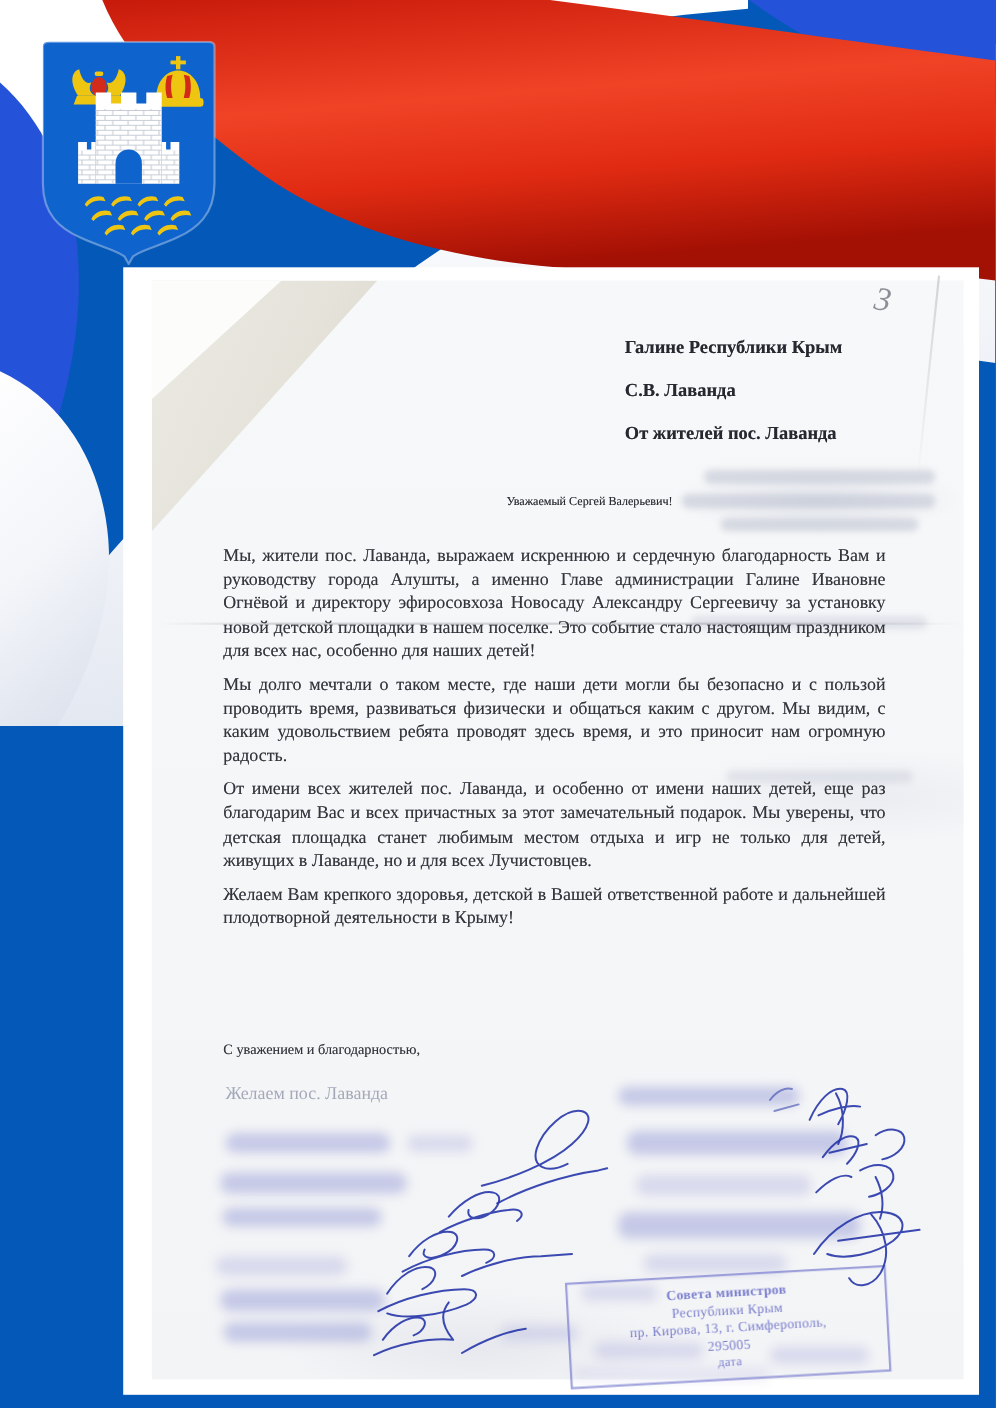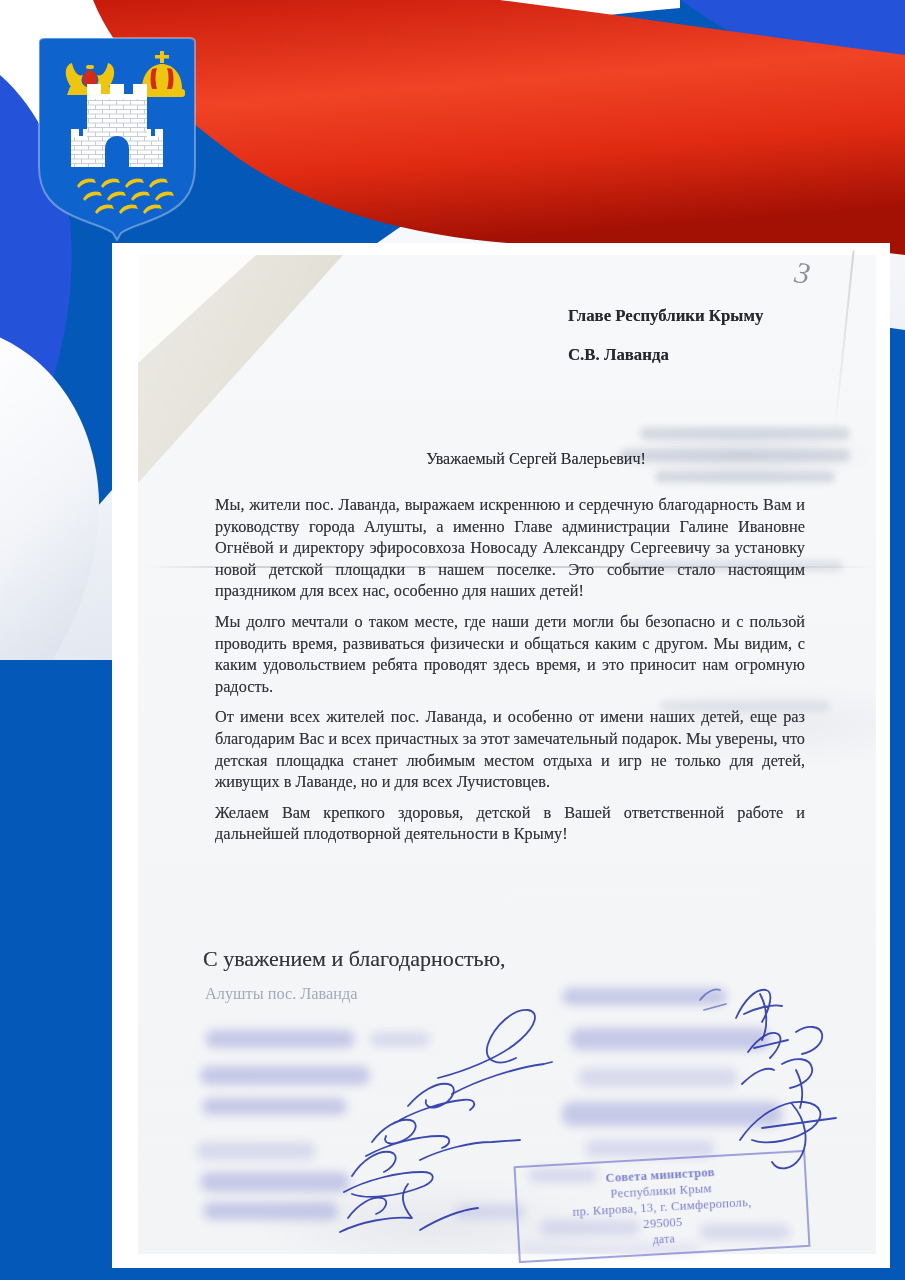--- a/index.html
+++ b/index.html
@@ -32,27 +32,27 @@
          background:linear-gradient(90deg,transparent,rgba(110,112,122,.28) 15%,rgba(110,112,122,.28) 80%,transparent);}
   .crease-v{left:843px;top:250px;width:2px;height:185px;z-index:5;
          background:linear-gradient(rgba(150,150,158,.38),transparent);transform:rotate(6deg);}
   
   .pagenum{left:795px;top:256px;z-index:5;font-size:30px;font-style:italic;
            color:#8b9097;transform:rotate(9deg);}
   .letterhead{left:568px;top:306px;width:250px;z-index:5;font-weight:bold;
               font-size:16.8px;color:#26272f;text-shadow:0 0 .4px rgba(38,39,47,.55);}
   .letterhead div{margin-bottom:19px;white-space:nowrap;}
   .salutation{left:203px;top:450px;width:602px;z-index:5;text-align:center;
-              padding-left:64px;box-sizing:border-box;font-size:16px;color:#2b2c34;
+              padding-left:64px;box-sizing:border-box;font-size:11px;color:#2b2c34;
               text-shadow:0 0 .4px rgba(43,44,52,.5);}
   .bodytext{left:203px;top:494px;width:602px;z-index:5;font-size:16.3px;
             line-height:21.6px;color:var(--ink);text-align:justify;
             text-shadow:0 0 .45px rgba(45,46,56,.5);}
-  .bodytext p{margin:0 0 9px 12px;}
-  .closing{left:203px;top:946px;z-index:5;font-size:22px;color:var(--ink);
+  .bodytext p{margin:0 0 9px 0;}
+  .closing{left:203px;top:946px;z-index:5;font-size:13px;color:var(--ink);
            text-shadow:0 0 .4px rgba(45,46,56,.5);}
   .signedby{left:205px;top:984px;z-index:5;font-size:16.3px;color:var(--fade-ink);
             filter:blur(.4px);}
   
   .ghost{z-index:4;border-radius:6px;filter:blur(3px);background:rgba(176,182,200,.45);}
   
   .blob{z-index:6;border-radius:10px;filter:blur(5px);background:rgba(152,157,215,.5);}
   .blob.light{background:rgba(165,170,222,.35);}
   
   .sigsvg{left:0;top:0;z-index:7;pointer-events:none;}
@@ -159,41 +159,42 @@
       <div class="fold-corner"></div>
     </div>
   </div>
 
   <div class="abs crease-h"></div>
   <div class="abs crease-v"></div>
 
   <div class="abs pagenum">3</div>
 
   <div class="abs letterhead">
-    <div>Главе Республики Крыму</div>
+    <div>Галине Республики Крым</div>
     <div>С.В. Лаванда</div>
+    <div>От жителей пос. Лаванда</div>
   </div>
 
   <div class="abs ghost" style="left:640px;top:427px;width:210px;height:13px;"></div>
   <div class="abs ghost" style="left:620px;top:449px;width:230px;height:13px;"></div>
   <div class="abs ghost" style="left:655px;top:471px;width:180px;height:12px;"></div>
   <div class="abs ghost" style="left:628px;top:560px;width:215px;height:12px;opacity:.7;"></div>
   <div class="abs ghost" style="left:660px;top:700px;width:170px;height:12px;opacity:.6;"></div>
 
   <div class="abs salutation">Уважаемый Сергей Валерьевич!</div>
 
   <div class="abs bodytext">
     <p>Мы, жители пос. Лаванда, выражаем искреннюю и сердечную благодарность Вам и руководству города Алушты, а именно Главе администрации Галине Ивановне Огнёвой и директору эфиросовхоза Новосаду Александру Сергеевичу за установку новой детской площадки в нашем поселке. Это событие стало настоящим праздником для всех нас, особенно для наших детей!</p>
     <p>Мы долго мечтали о таком месте, где наши дети могли бы безопасно и с пользой проводить время, развиваться физически и общаться каким с другом. Мы видим, с каким удовольствием ребята проводят здесь время, и это приносит нам огромную радость.</p>
     <p>От имени всех жителей пос. Лаванда, и особенно от имени наших детей, еще раз благодарим Вас и всех причастных за этот замечательный подарок. Мы уверены, что детская площадка станет любимым местом отдыха и игр не только для детей, живущих в Лаванде, но и для всех Лучистовцев.</p>
     <p>Желаем Вам крепкого здоровья, детской в Вашей ответственной работе и дальнейшей плодотворной деятельности в Крыму!</p>
   </div>
 
   <div class="abs closing">С уважением и благодарностью,</div>
-  <div class="abs signedby">Алушты пос. Лаванда</div>
+  <div class="abs signedby">Желаем пос. Лаванда</div>
 
   <div class="abs blob" style="left:205px;top:1030px;width:150px;height:18px;"></div>
   <div class="abs blob light" style="left:370px;top:1032px;width:60px;height:15px;"></div>
   <div class="abs blob" style="left:200px;top:1066px;width:170px;height:19px;"></div>
   <div class="abs blob" style="left:202px;top:1098px;width:145px;height:17px;"></div>
   <div class="abs blob light" style="left:196px;top:1142px;width:120px;height:18px;"></div>
   <div class="abs blob" style="left:200px;top:1172px;width:150px;height:20px;"></div>
   <div class="abs blob" style="left:203px;top:1202px;width:135px;height:18px;"></div>
 
   <div class="abs blob" style="left:562px;top:988px;width:165px;height:17px;"></div>

